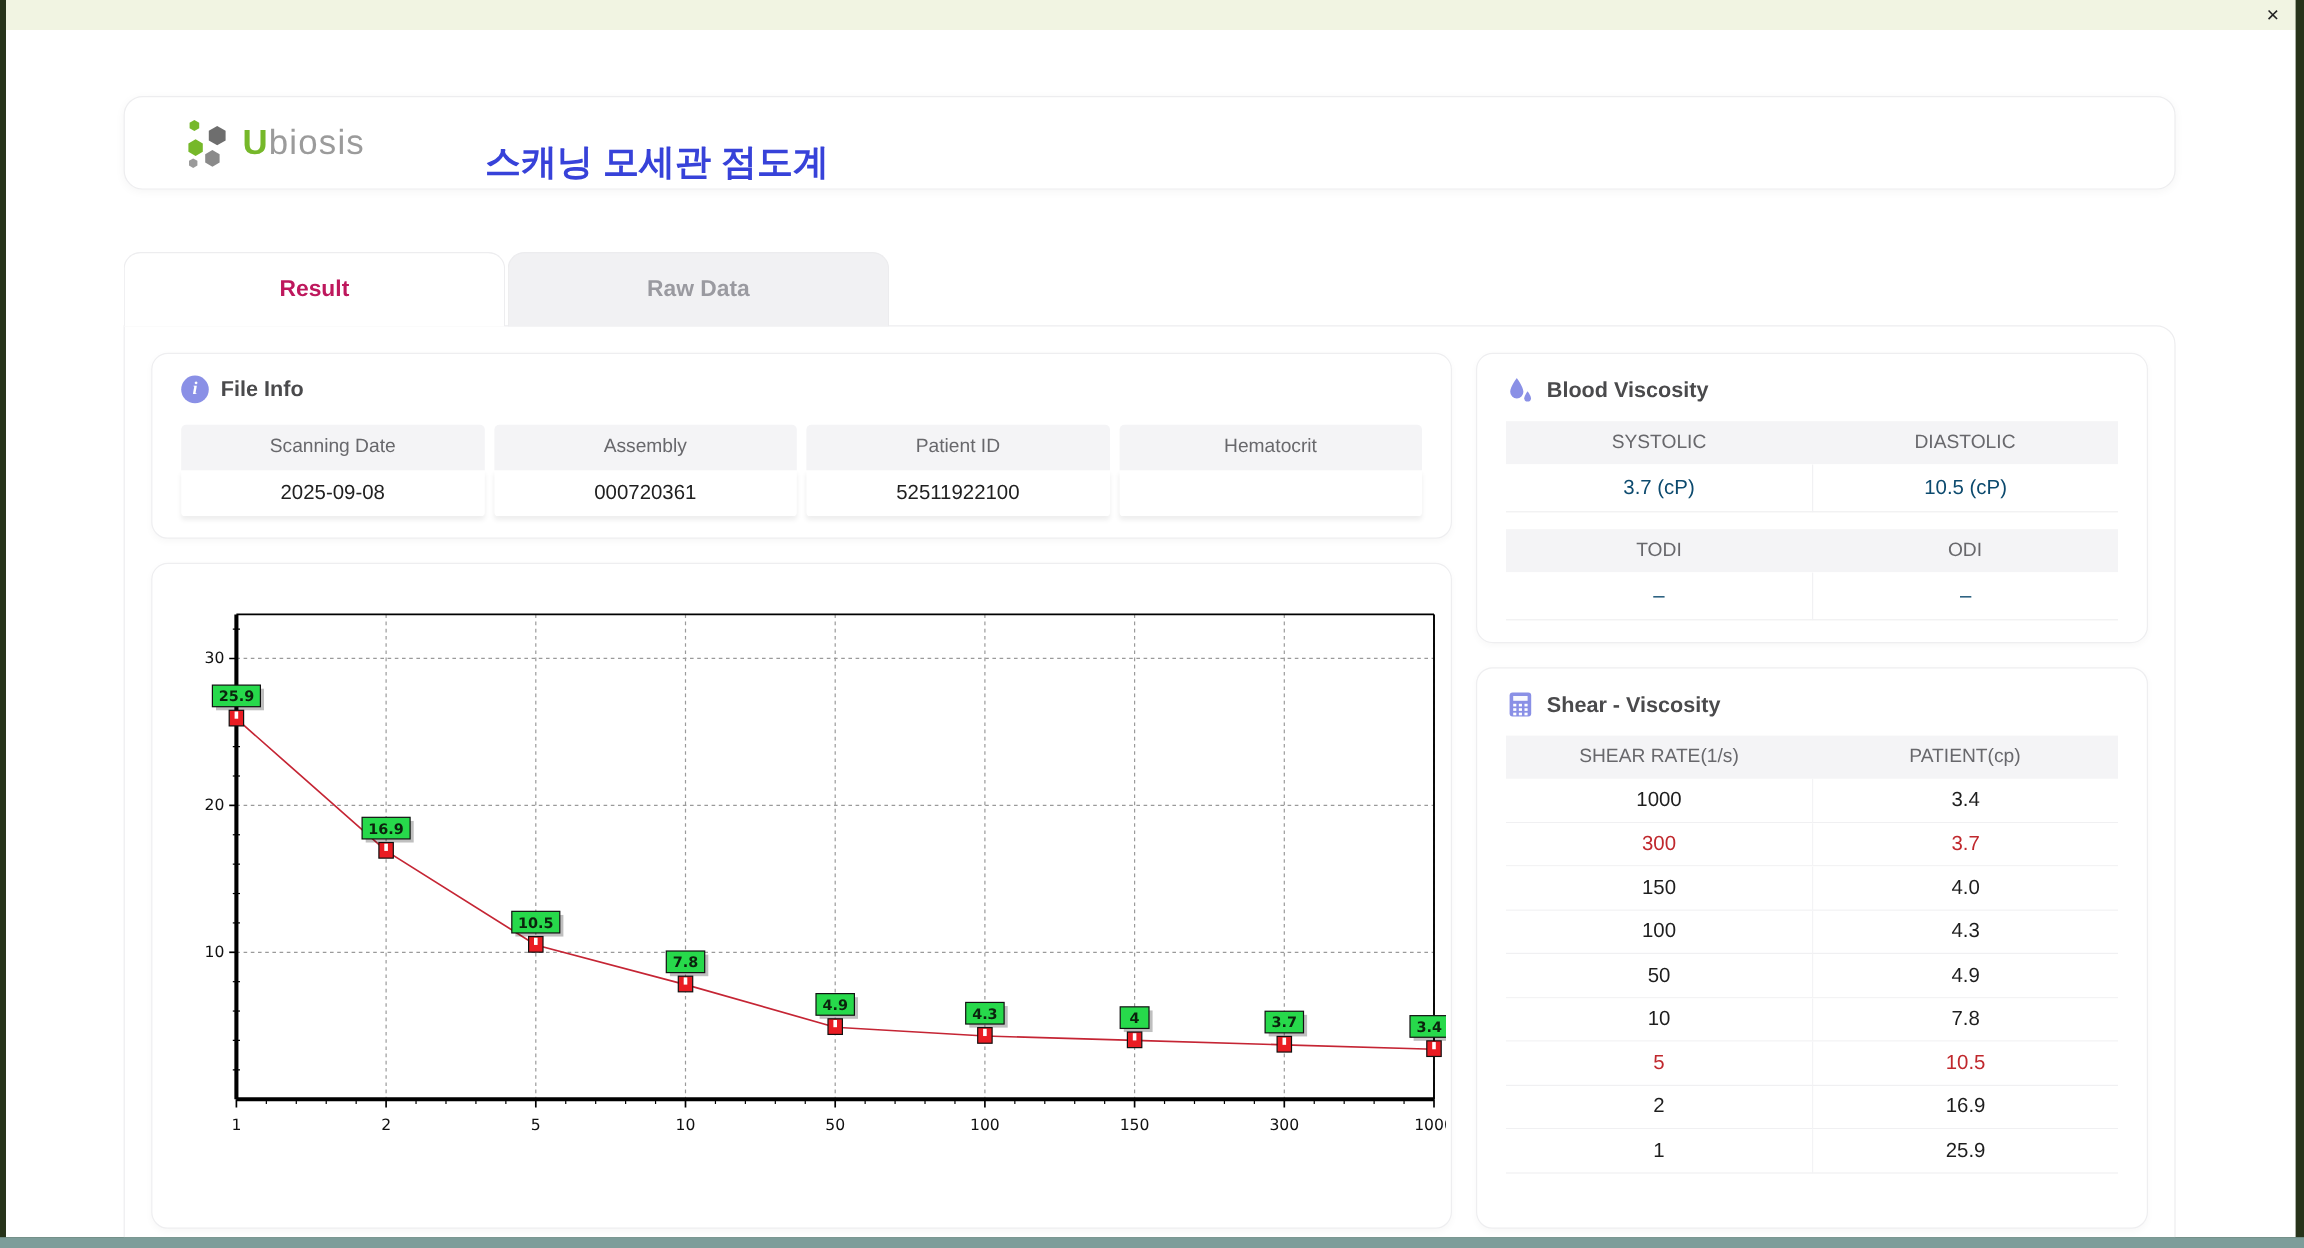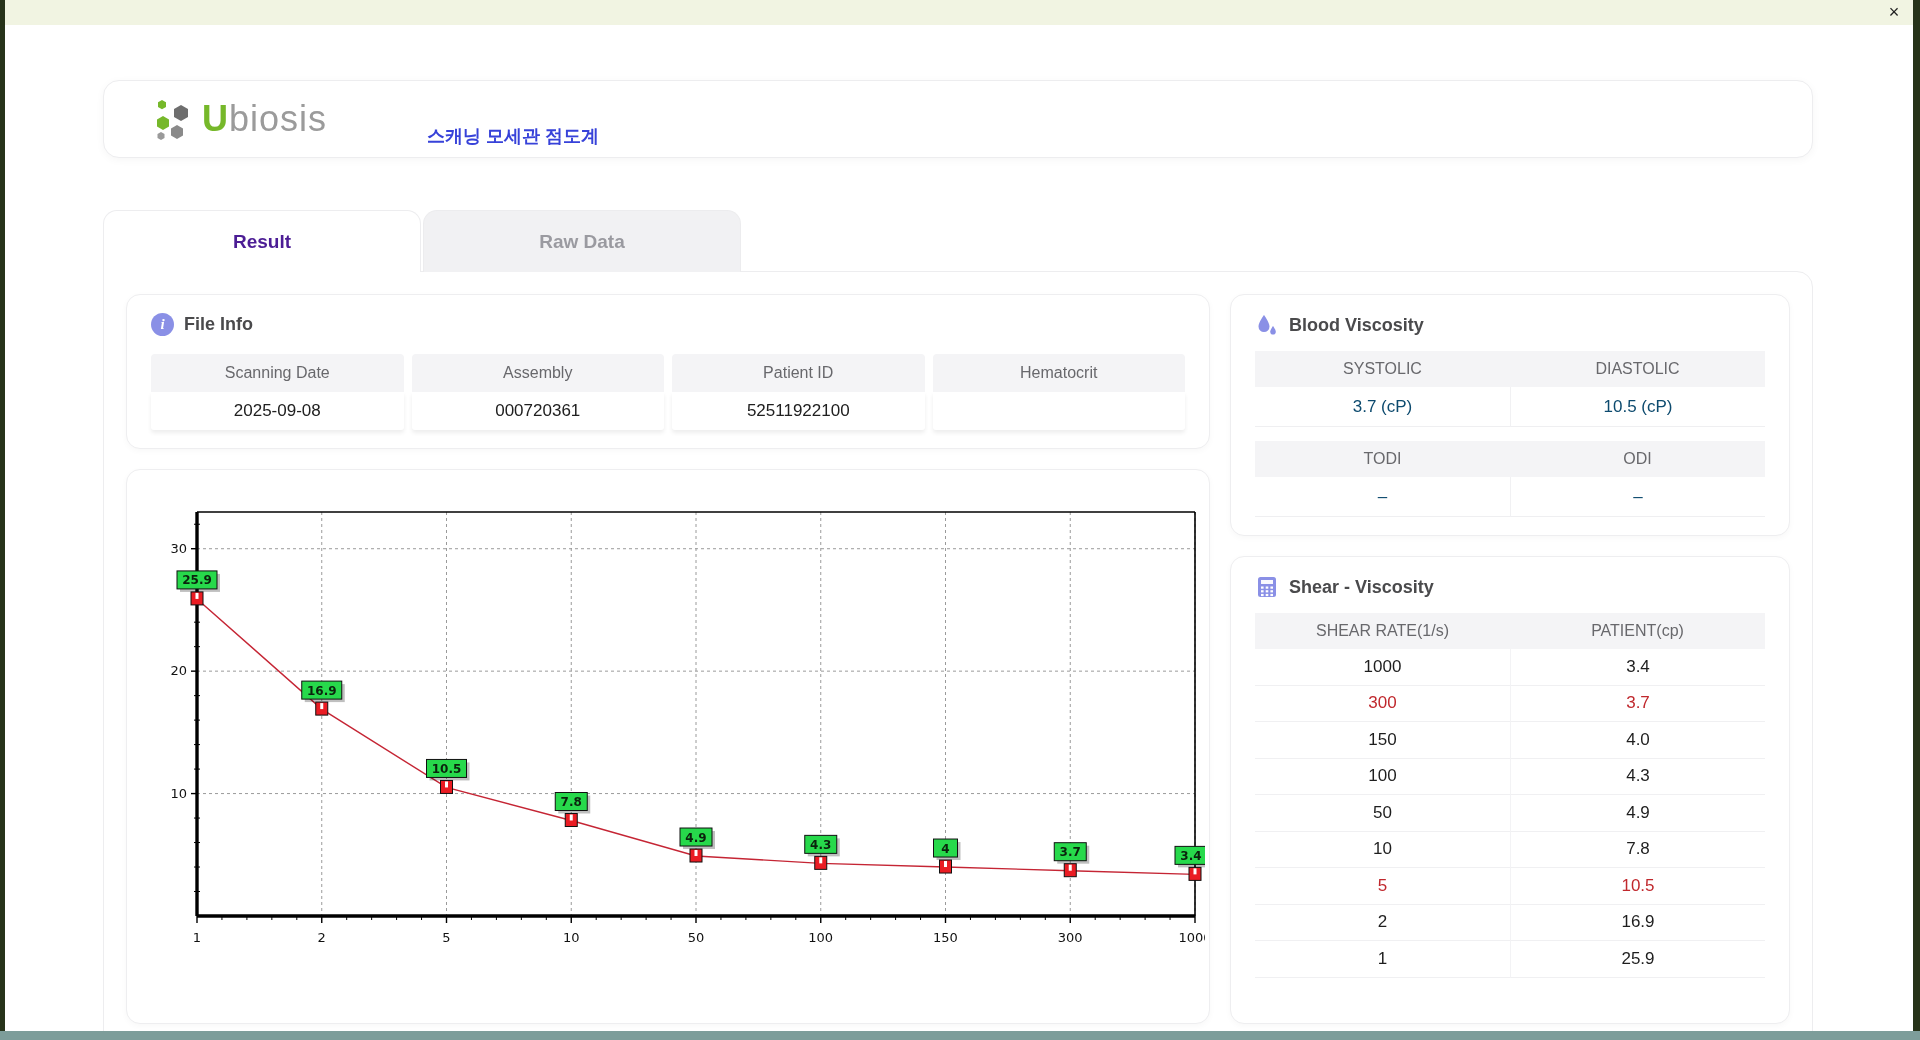--- a/index.html
+++ b/index.html
@@ -27,32 +27,32 @@
     background:#7d9d9a; z-index:6;
   }
   
   .header-card {
     position:absolute; left:98px; right:100px; top:55px; height:78px;
     border:1px solid #ededef; border-radius:16px;
     box-shadow:0 2px 8px rgba(0,0,0,0.04);
     display:flex; align-items:center; background:#fff;
   }
   .brand { display:flex; align-items:center; margin-left:46px; }
-  .brand-text { font-size:36px; letter-spacing:1px; margin-left:6px; font-weight:500; }
+  .brand-text { font-size:29px; letter-spacing:1px; margin-left:6px; font-weight:500; }
   .brand-u { color:#76b82a; font-weight:700; }
   .brand-rest { color:#9b9b9b; }
-  .app-title { margin-left:100px; font-size:18px; font-weight:700; color:#3742d9;margin-top:33px; }
+  .app-title { margin-left:100px; font-size:30px; font-weight:700; color:#3742d9;margin-top:33px; }
   
   .tabs { position:absolute; left:98px; top:185px; display:flex; z-index:3; }
   .tab {
     width:318px; height:62px; display:flex; align-items:center; justify-content:center;
     font-size:19px; font-weight:700; border-radius:14px 14px 0 0; cursor:pointer;
   }
   .tab.active {
-    background:#fff; color:#4c1d95; border:1px solid #ededef; border-bottom:none;
+    background:#fff; color:#be185d; border:1px solid #ededef; border-bottom:none;
     position:relative; z-index:4;
   }
   .tab.inactive {
     background:#f1f1f3; color:#9a9aa0; border:1px solid #ececee; border-bottom:none;
     margin-left:2px;
   }
   
   .content-panel {
     position:absolute; left:98px; right:100px; top:246px; height:776px;
     border:1px solid #ededef; border-radius:0 16px 16px 16px;

